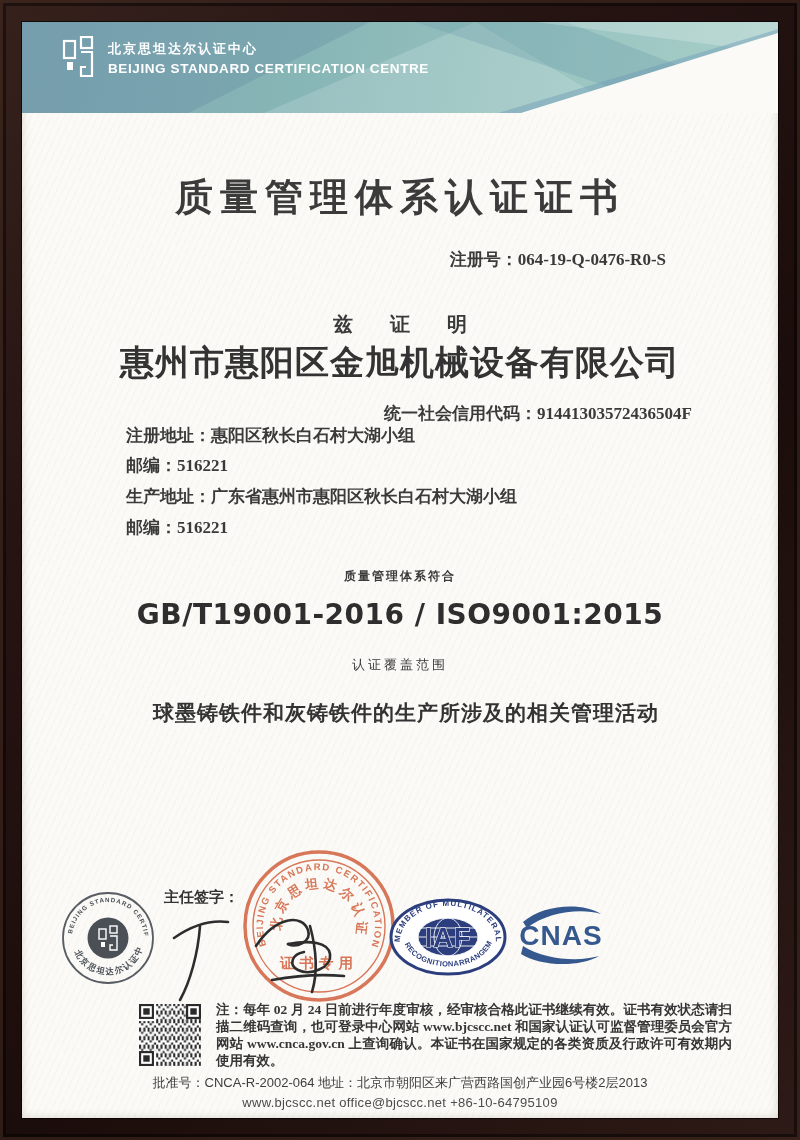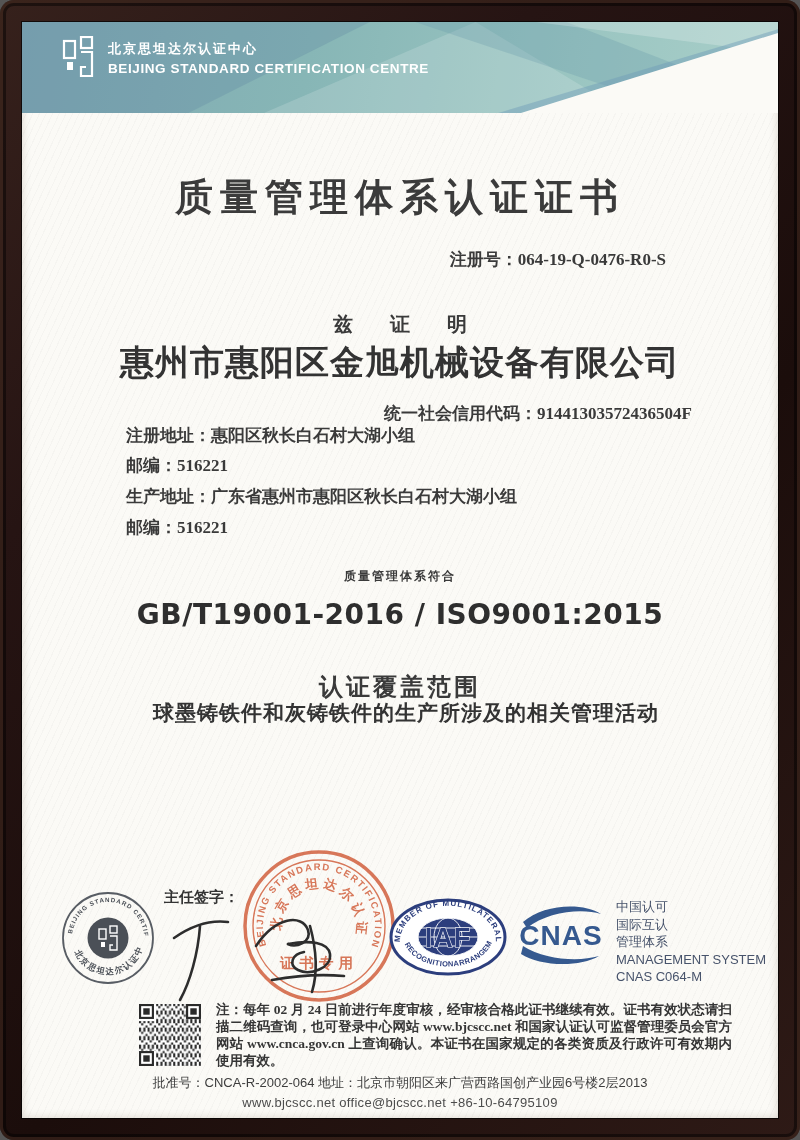--- a/index.html
+++ b/index.html
@@ -1,19 +1,19 @@
 <!DOCTYPE html>
 <html><head>
 <meta charset="utf-8">
 <style>
   html,body{margin:0;padding:0;background:#555;}
   .poster{position:relative;width:800px;height:1140px;box-sizing:border-box;
     background:linear-gradient(135deg,#36211c 0%,#261413 28%,#1b0d0b 60%,#2e1a16 100%);
     box-shadow:inset 0 0 0 3px rgba(125,78,60,.30), inset 0 0 0 6px rgba(0,0,0,.45);
-    font-family:"Liberation Serif","DejaVu Serif",serif;border-radius:14px;}
+    font-family:"Liberation Serif","DejaVu Serif",serif;}
   .paper{position:absolute;inset:22px;background:#fbfaf6;
     background-image:repeating-linear-gradient(115deg,rgba(140,140,140,.05) 0 1px,transparent 1px 6px);
     box-shadow:0 0 0 1px rgba(0,0,0,.65), inset 0 0 10px rgba(80,50,30,.18);overflow:hidden;}
   .abs{position:absolute;}
   .ctr{left:0;right:0;text-align:center;}
   
   .header{position:absolute;left:0;top:0;right:0;height:91px;
     background:linear-gradient(100deg,#7fa8b2 0%,#87b6b6 38%,#9ac5c1 72%,#a9cfc9 100%);}
   .header .shape{position:absolute;inset:0;}
   .sh1{background:rgba(80,120,155,.22);clip-path:polygon(0 0,46% 0,22% 100%,0 100%);}
@@ -28,21 +28,21 @@
   
   .title{top:150px;font-size:38px;font-weight:bold;letter-spacing:7px;color:#3b3b3b;}
   .regline{top:226px;right:112px;font-size:17px;font-weight:bold;color:#3a3a3a;}
   .certify{top:289px;font-size:20px;font-weight:600;letter-spacing:16px;color:#3a3a3a;text-indent:16px;}
   .company{top:318px;font-size:34px;font-weight:bold;letter-spacing:1px;color:#333;}
   .credit{top:380px;right:86px;font-size:17px;color:#3a3a3a;font-weight:600;}
   .addr{left:104px;font-size:17px;color:#3a3a3a;font-weight:600;}
   .a1{top:402px;text-align:center;} .z1{top:432px;} .a2{top:463px;text-align:right;} .z2{top:494px;}
   .stdintro{top:546px;font-size:12px;font-weight:700;color:#3a3a3a;letter-spacing:2px;}
   .standard{top:576px;font-size:28px;font-weight:bold;color:#2e2e2e;font-family:"DejaVu Sans","Liberation Sans",sans-serif;letter-spacing:.5px;}
-  .scopelabel{top:649px;font-size:24px;font-weight:700;letter-spacing:3px;color:#3a3a3a;}
+  .scopelabel{top:634px;font-size:13px;font-weight:400;letter-spacing:3px;color:#3a3a3a;}
   .scope{top:677px;font-size:21px;font-weight:bold;letter-spacing:1px;color:#333;margin-left:12px;}
   .dateline{top:722px;font-size:17px;font-weight:600;color:#333;font-family:"Liberation Sans","DejaVu Sans",sans-serif;}
   .d1{left:97px;} .d2{left:412px;}
   .director{left:142px;top:866px;font-size:15px;font-weight:bold;color:#333;font-family:"Liberation Sans",sans-serif;}
   .cnas-block{left:594px;top:876px;font-size:13px;line-height:17.5px;color:#47536b;font-family:"Liberation Sans","DejaVu Sans",sans-serif;}
   .note{left:194px;top:979px;width:516px;font-size:13.5px;line-height:17px;font-weight:600;color:#353535;text-align:justify;}
   .approval{top:1052px;font-size:13px;color:#3d3d3d;font-family:"Liberation Sans",sans-serif;}
   .contacts{top:1073px;font-size:13px;color:#4c4c4c;font-family:"Liberation Sans",sans-serif;letter-spacing:.3px;}
   .stamp{mix-blend-mode:multiply;}
   svg text{font-family:"Liberation Sans","DejaVu Sans",sans-serif;}
@@ -174,27 +174,20 @@
         <textPath href="#iafBot" startOffset="2">RECOGNITIONARRANGEMENT</textPath>
       </text>
     </svg>
 
     <svg class="abs" style="left:487px;top:880px;" width="104" height="66" viewBox="0 0 104 66">
       <path d="M14,20 C 34,2 74,0 92,12 C 72,6 38,10 18,26 Z" fill="#35598f"></path>
       <path d="M12,52 C 30,64 70,66 90,54 C 70,60 36,58 14,44 Z" fill="#35598f"></path>
       <text x="52" y="43" font-size="28" font-weight="bold" fill="#35598f" text-anchor="middle" letter-spacing="1">CNAS</text>
     </svg>
 
-    <div class="cnas-block abs" style="position: absolute; left: 594px; top: 876px;">
-      <div>中国认可</div>
-      <div>国际互认</div>
-      <div>管理体系</div>
-      <div>MANAGEMENT SYSTEM</div>
-      <div>CNAS C064-M</div>
-    </div>
 
     <svg class="abs" style="left:117px;top:982px;" width="62" height="62" viewBox="0 0 29 29">
       <defs>
         <pattern id="qm" width="4" height="4" patternUnits="userSpaceOnUse">
           <rect x="0" y="0" width="1" height="1" fill="#2a2a2a"></rect>
           <rect x="2" y="0" width="1" height="1" fill="#2a2a2a"></rect>
           <rect x="1" y="1" width="1" height="1" fill="#2a2a2a"></rect>
           <rect x="3" y="2" width="1" height="1" fill="#2a2a2a"></rect>
           <rect x="0" y="3" width="1" height="1" fill="#2a2a2a"></rect>
           <rect x="2" y="3" width="1" height="1" fill="#2a2a2a"></rect>

